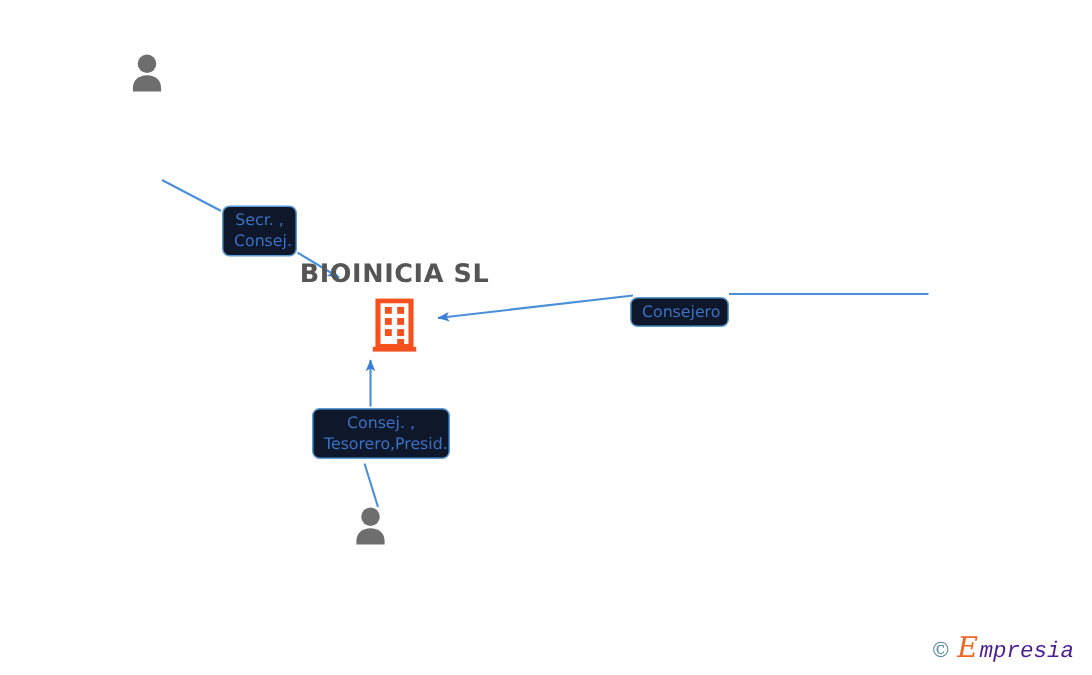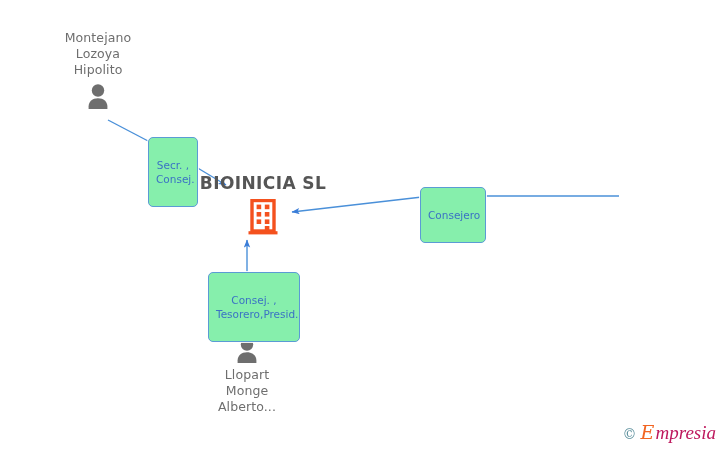--- a/index.html
+++ b/index.html
@@ -62,28 +62,28 @@
   }
   #company-icon {
     display: block;
     margin: 9px auto 0 auto;
   }
 
   
   .chip {
     position: absolute;
     box-sizing: border-box;
-    background: #86efac;
+    background: #0f172a;
     border: 1px solid #5b9bd5;
     border-radius: 5px;
     color: #3b72c4;
     font-size: 10.5px;
     line-height: 14px;
     text-align: center;
-    padding: 20px 7px;
+    padding: 2px 7px;
     white-space: pre-line;
     box-shadow: 0 0 0 1px rgba(255,255,255,0.9);
   }
 
   
   #watermark {
     position: absolute;
     right: 12px;
     bottom: 8px;
     display: flex;
@@ -96,24 +96,24 @@
     font-family: "DejaVu Serif", "Liberation Serif", serif;
   }
   #wm-e {
     font-size: 19px;
     color: #f26522;
     font-style: italic;
     font-family: "DejaVu Serif", "Liberation Serif", serif;
     line-height: 1;
   }
   #wm-rest {
-    font-size: 19px;
-    color: #be185d;
+    font-size: 15px;
+    color: #4c1d95;
     font-style: italic;
-    font-family: Liberation Serif, serif;
+    font-family: Liberation Mono, monospace;
     margin-left: -3px;
     line-height: 1;
   }
 </style>
 </head>
 <body>
 
 <div id="canvas">
 
   <svg id="edges" viewBox="0 0 728 450" xmlns="http://www.w3.org/2000/svg">
@@ -133,38 +133,32 @@
       <path d="M422,197 L292,212" fill="none" stroke="#4a90d9" stroke-width="1.4" marker-end="url(#ah)"></path>
     </g>
 
     <g>
       <path d="M252,338 L243,309" fill="none" stroke="#4a90d9" stroke-width="1.4"></path>
       <path d="M247,273 L247,240" fill="none" stroke="#4a90d9" stroke-width="1.4" marker-end="url(#ah)"></path>
     </g>
   </svg>
 
   <div class="person" style="left:28px; top:30px;">
-    <div class="person-name">Montejano
-Lozoya
-Hipolito</div>
     <svg class="person-icon" width="28" height="28" viewBox="0 0 28 28" xmlns="http://www.w3.org/2000/svg">
       <circle cx="14" cy="8.5" r="6.2" fill="#6e6e6e"></circle>
       <path d="M14,16.2 C19.6,16.2 23.4,19.6 23.4,24.6 L23.4,27 L4.6,27 L4.6,24.6 C4.6,19.6 8.4,16.2 14,16.2 Z" fill="#6e6e6e"></path>
     </svg>
   </div>
 
 
   <div class="person person-below" style="left:177px; top:336px;">
     <svg class="person-icon" width="28" height="28" viewBox="0 0 28 28" xmlns="http://www.w3.org/2000/svg">
       <circle cx="14" cy="8.5" r="6.2" fill="#6e6e6e"></circle>
       <path d="M14,16.2 C19.6,16.2 23.4,19.6 23.4,24.6 L23.4,27 L4.6,27 L4.6,24.6 C4.6,19.6 8.4,16.2 14,16.2 Z" fill="#6e6e6e"></path>
     </svg>
-    <div class="person-name">Llopart
-Monge
-Alberto...</div>
   </div>
 
   <div id="company">
     <div id="company-name">BIOINICIA SL</div>
     <svg id="company-icon" width="30" height="36" viewBox="0 0 30 36" xmlns="http://www.w3.org/2000/svg">
 
       <rect x="4" y="1.5" width="22" height="30.5" fill="none" stroke="#f4511e" stroke-width="3.4"></rect>
 
       <rect x="0.5" y="32.2" width="29" height="3.2" fill="#f4511e"></rect>
 
@@ -175,21 +169,21 @@
       <rect x="8.6" y="20.4" width="4.6" height="4.6" fill="#f4511e"></rect>
       <rect x="16.8" y="20.4" width="4.6" height="4.6" fill="#f4511e"></rect>
 
       <rect x="16.8" y="27.0" width="4.6" height="4.6" fill="#f4511e"></rect>
     </svg>
   </div>
 
   <div class="chip" style="left:148px; top:137px; width:50px;">Secr. ,
 Consej.</div>
 
-  <div class="chip" style="left:420px; top:187px; width:66px;">Consejero</div>
+  <div class="chip" style="left:420px; top:198px; width:66px;">Consejero</div>
 
   <div class="chip" style="left:208px; top:272px; width:92px;">Consej. ,
 Tesorero,Presid.</div>
 
   <div id="watermark">
     <span id="wm-copyright">©</span>
     <span id="wm-e">E</span>
     <span id="wm-rest">mpresia</span>
   </div>
 

